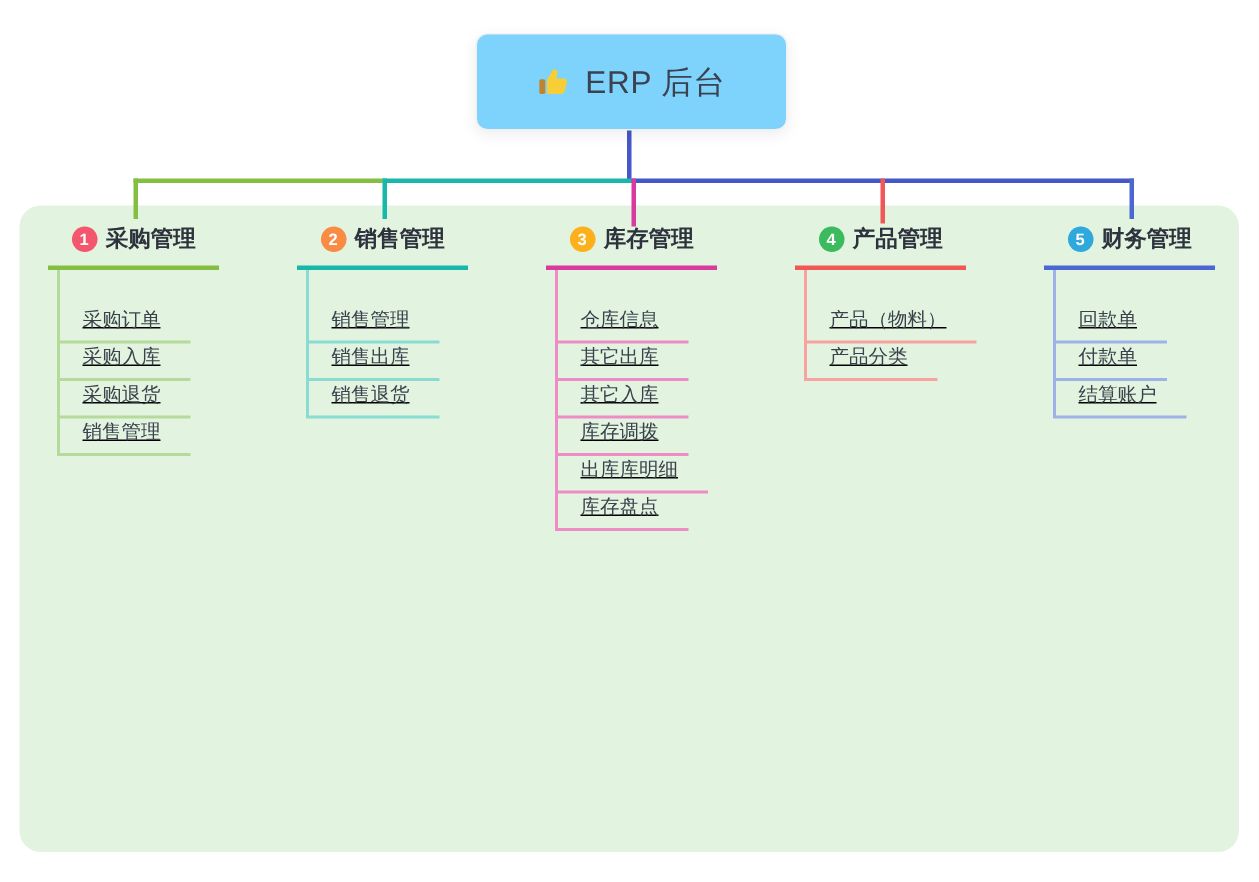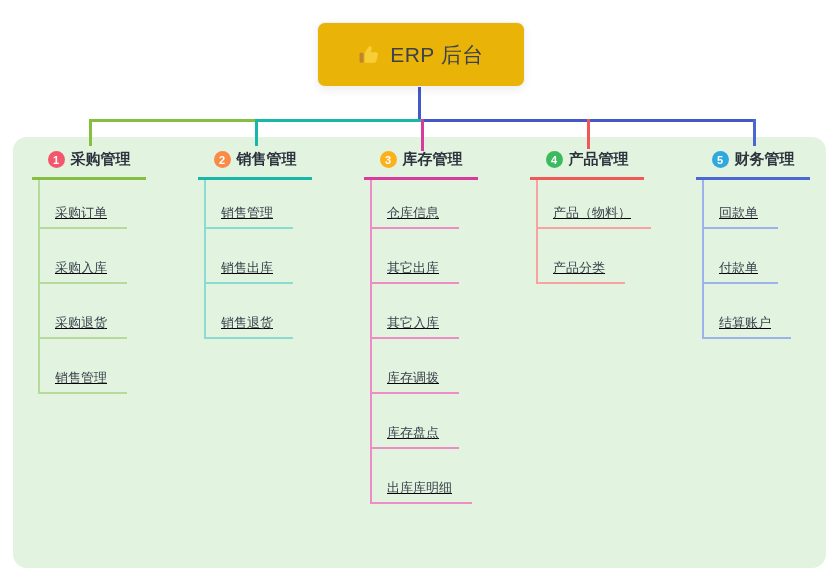--- a/index.html
+++ b/index.html
@@ -3,37 +3,37 @@
 <meta charset="utf-8">
 <style>
   html,body{margin:0;padding:0;background:#ffffff;}
   body{font-family:"Liberation Sans","DejaVu Sans",sans-serif;}
   .canvas{position:relative;width:839px;height:588px;background:#ffffff;overflow:hidden;}
 
   .panel{position:absolute;left:13px;top:137px;width:813px;height:431px;
          background:#e2f4e0;border-radius:14px;}
 
   .root-card{position:absolute;left:317px;top:22px;width:206px;height:63px;
-             background:#eab308;border:1px solid #f1f1f1;border-radius:8px;
+             background:#7dd3fc;border:1px solid #f1f1f1;border-radius:8px;
              box-shadow:0 3px 10px rgba(0,0,0,.07);
              display:flex;align-items:center;justify-content:center;gap:9px;
              font-size:21px;color:#3b414f;letter-spacing:.5px;cursor:default;}
   .root-icon{display:inline-flex;width:23px;height:23px;}
 
   .wire{position:absolute;}
 
   .branch{position:absolute;top:148px;width:114px;}
   .branch-header{display:flex;align-items:center;justify-content:center;gap:6px;
                  height:23px;padding-bottom:6px;border-bottom:3px solid var(--line);
                  font-size:15px;font-weight:bold;color:#2d323d;white-space:nowrap;}
   .badge{width:17px;height:17px;border-radius:50%;flex:0 0 17px;
          display:flex;align-items:center;justify-content:center;
          color:#fff;font-size:11px;font-weight:bold;}
   .children{position:absolute;left:6px;top:32px;border-left:2px solid var(--child);text-decoration:underline;}
-  .child{margin-top:30px;width:max-content;padding:0 20px 5px 15px;
+  .child{width:max-content;padding:0 20px 5px 15px;
          border-bottom:2px solid var(--child);
          font-size:13px;line-height:18px;color:#3a404c;white-space:nowrap;}
   .child:first-child{margin-top:24px;}
 </style>
 </head>
 <body>
 
 <div class="canvas">
   <div class="panel"></div>
 
@@ -88,22 +88,22 @@
   <div class="branch" style="left: 364px; --line: #d83a9e; --child: #ee8cc6;">
     <div class="branch-header">
       <span class="badge" style="background: rgb(252, 176, 27);">3</span>
       <span class="branch-label">库存管理</span>
     </div>
     <div class="children">
           <div class="child">仓库信息</div>
           <div class="child">其它出库</div>
           <div class="child">其它入库</div>
           <div class="child">库存调拨</div>
+          <div class="child">出库库明细</div>
           <div class="child">库存盘点</div>
-          <div class="child">出库库明细</div>
         </div>
   </div>
 
   <div class="branch" style="left: 530px; --line: #f15757; --child: #f8a2a2;">
     <div class="branch-header">
       <span class="badge" style="background: rgb(60, 186, 94);">4</span>
       <span class="branch-label">产品管理</span>
     </div>
     <div class="children">
           <div class="child">产品（物料）</div>

